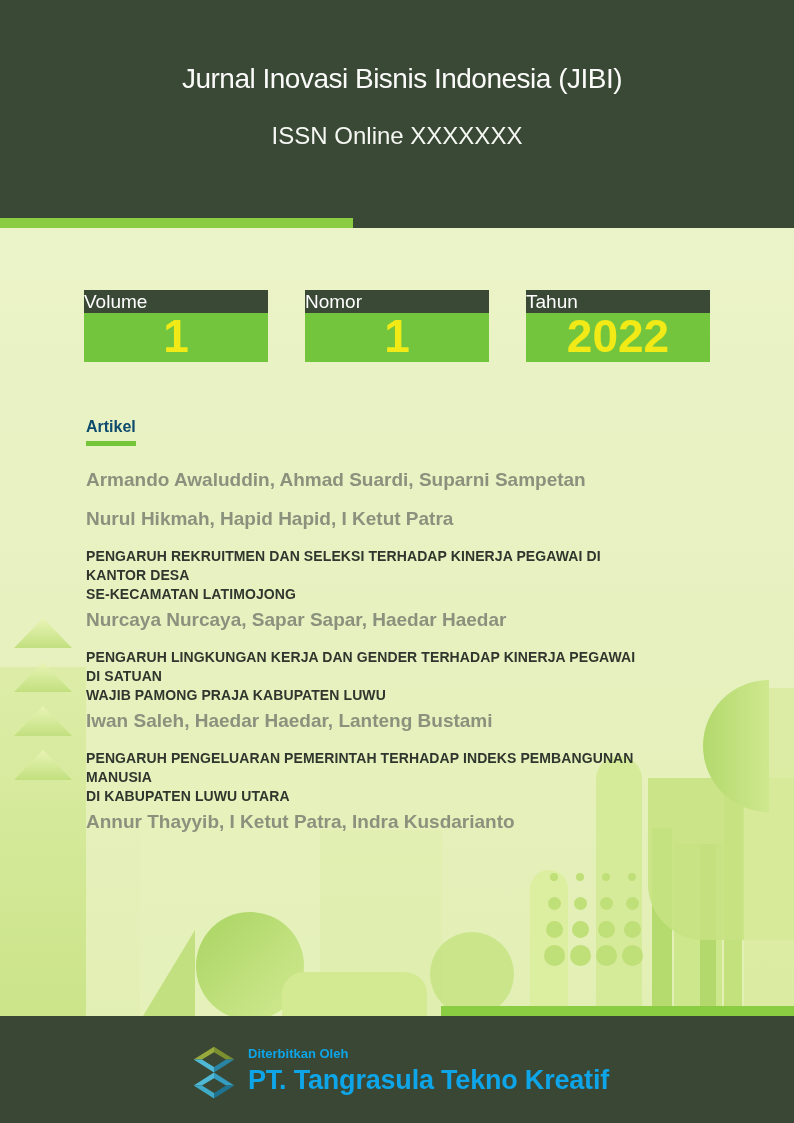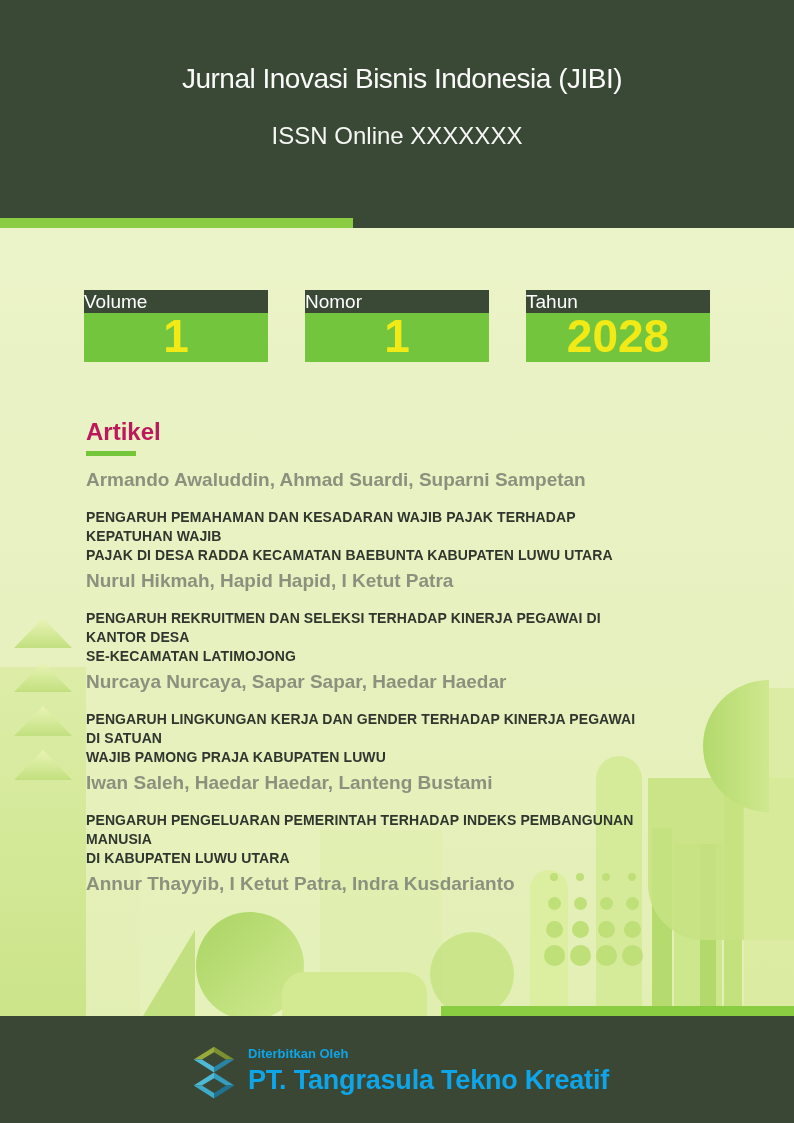--- a/index.html
+++ b/index.html
@@ -66,21 +66,21 @@
   .dots .r4 i{width:21px;height:21px;}
   
   .vol-boxes{position:absolute;top:290px;left:84px;width:626px;display:flex;gap:37px;z-index:4;}
   .vol-box{width:184px;}
   .vol-box .band{height:23px;background:#3a4836;color:#fff;font-size:19px;
        line-height:23px;text-align:left;}
   .vol-box .num{height:49px;background:#74c53e;color:#f2ea16;font-size:46px;font-weight:bold;
        line-height:47px;text-align:center;}
   
   .section-heading{position:absolute;left:86px;top:418px;z-index:4;}
-  .section-heading h2{margin:0;font-size:24px;font-weight:bold;color:#be185d;}
+  .section-heading h2{margin:0;font-size:16px;font-weight:bold;color:#0c4a6e;}
   .heading-underline{width:50px;height:5px;background:#74c538;margin-top:5px;}
   .articles{position:absolute;left:86px;top:464px;width:648px;z-index:4;}
   .article{margin-bottom:17px;}
   .article .atitle{
     margin:0;font-size:14px;line-height:19px;font-weight:bold;color:#2f362d;
     max-width:560px;white-space:pre-line;letter-spacing:0.1px;
   }
   .article .aauthors{margin:5px 0 0 0;font-size:19px;color:#8a927e;font-weight:bold;}
   
   .footer-accent{position:absolute;left:441px;top:1006px;width:353px;height:10px;background:#8bcd42;z-index:3;}
@@ -179,36 +179,34 @@
     <div class="vol-box">
       <div class="band">Volume</div>
       <div class="num">1</div>
     </div>
     <div class="vol-box">
       <div class="band">Nomor</div>
       <div class="num">1</div>
     </div>
     <div class="vol-box">
       <div class="band">Tahun</div>
-      <div class="num">2028</div>
+      <div class="num">2022</div>
     </div>
   </div>
 
   <div class="section-heading">
     <h2>Artikel</h2>
     <div class="heading-underline"></div>
   </div>
 
   <div class="articles">
     <div class="article">
       <p class="aauthors">Armando Awaluddin, Ahmad Suardi, Suparni Sampetan</p>
     </div>
     <div class="article">
-      <p class="atitle">PENGARUH PEMAHAMAN DAN KESADARAN WAJIB PAJAK TERHADAP KEPATUHAN WAJIB
-PAJAK DI DESA RADDA KECAMATAN BAEBUNTA KABUPATEN LUWU UTARA</p>
       <p class="aauthors">Nurul Hikmah, Hapid Hapid, I Ketut Patra</p>
     </div>
     <div class="article">
       <p class="atitle">PENGARUH REKRUITMEN DAN SELEKSI TERHADAP KINERJA PEGAWAI DI KANTOR DESA
 SE-KECAMATAN LATIMOJONG</p>
       <p class="aauthors">Nurcaya Nurcaya, Sapar Sapar, Haedar Haedar</p>
     </div>
     <div class="article">
       <p class="atitle">PENGARUH LINGKUNGAN KERJA DAN GENDER TERHADAP KINERJA PEGAWAI DI SATUAN
 WAJIB PAMONG PRAJA KABUPATEN LUWU</p>

